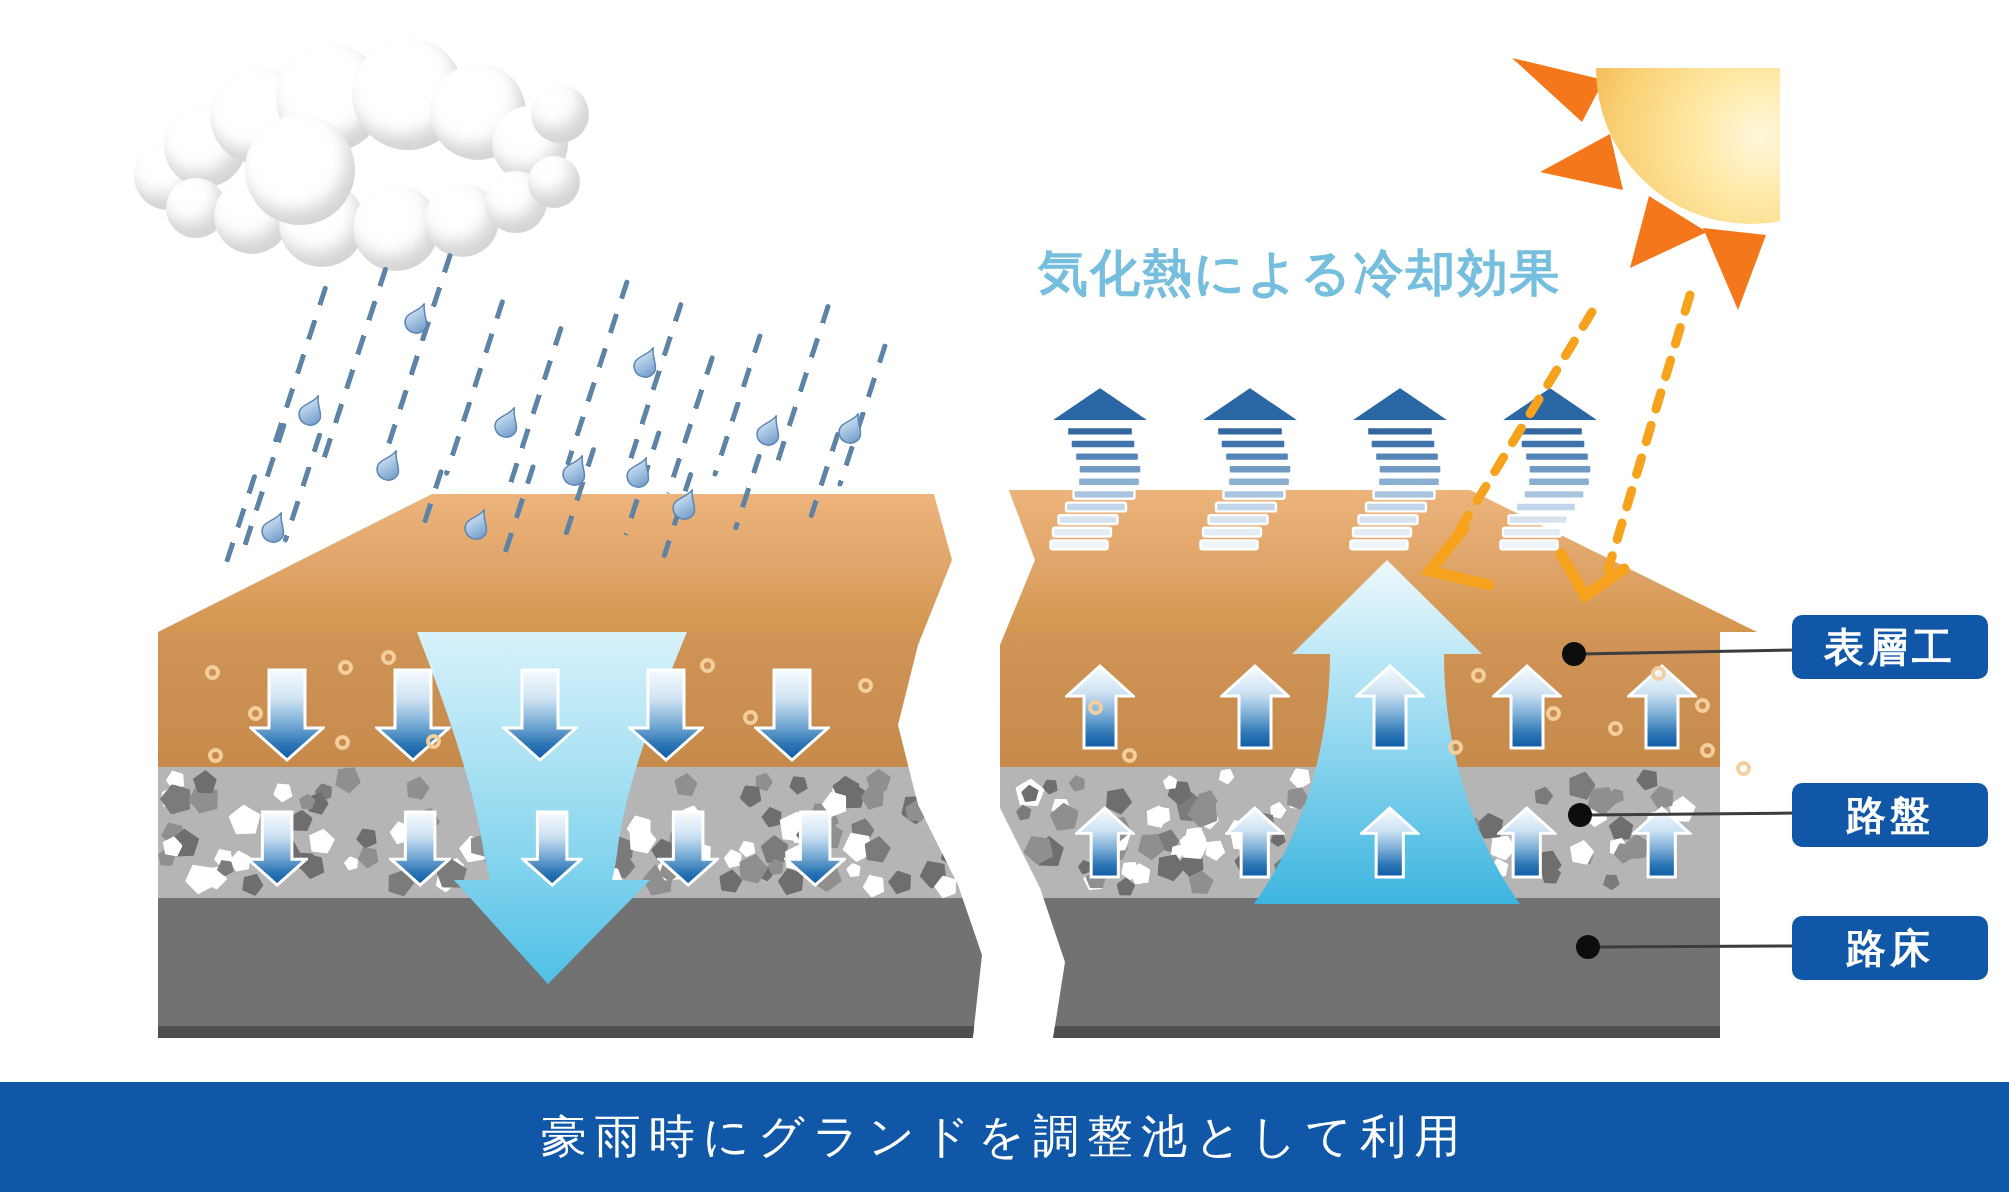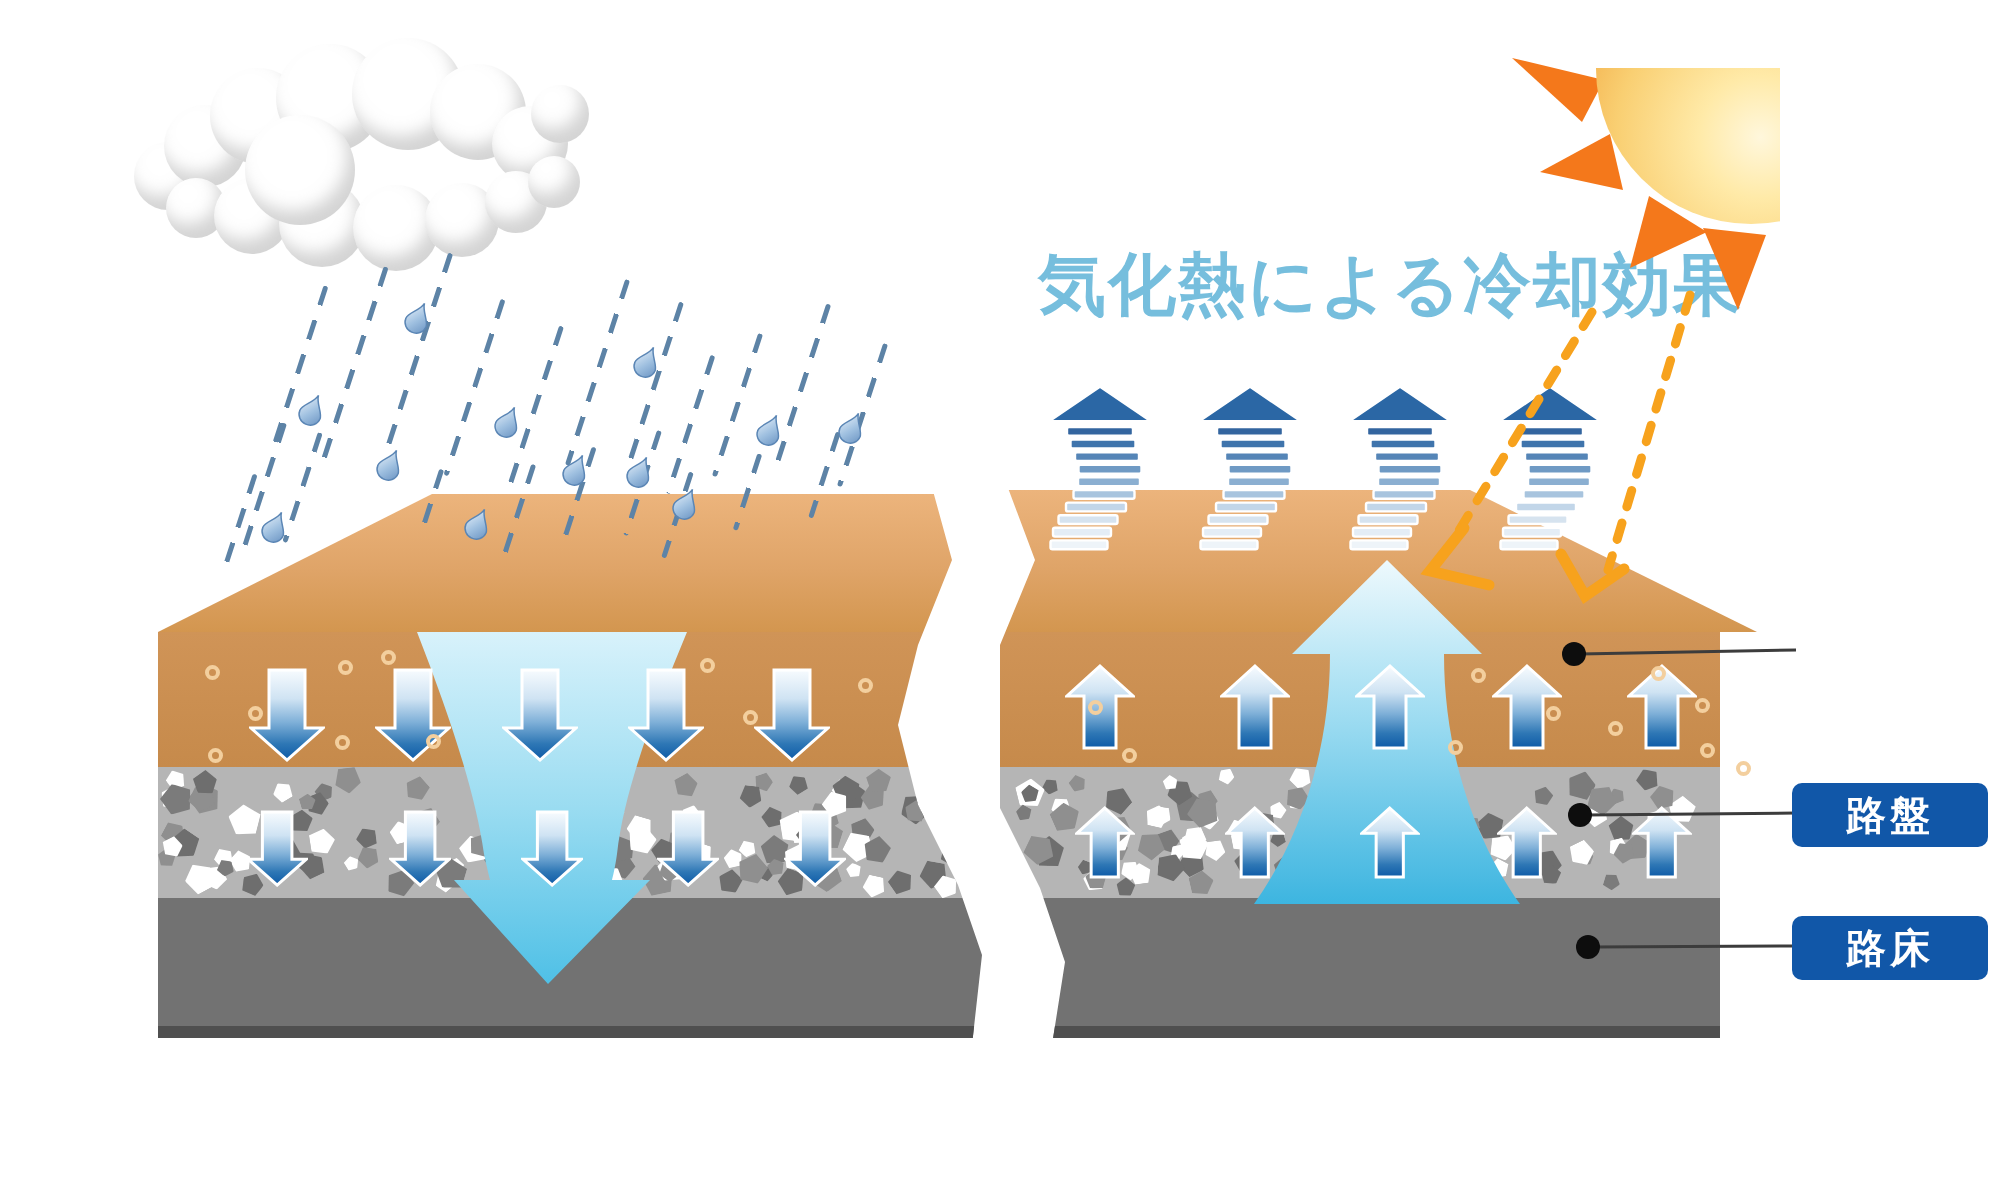--- a/index.html
+++ b/index.html
@@ -5,21 +5,21 @@
   html,body{margin:0;padding:0;background:#ffffff;}
   .stage{
     position:relative;width:2009px;height:1199px;overflow:hidden;background:#fff;
     font-family:"Liberation Sans","DejaVu Sans",sans-serif;
   }
   .abs{position:absolute;}
   
   .title{position:absolute;font-size:56px;font-weight:600;color:#1b1b1b;letter-spacing:10px;white-space:nowrap;}
   .title-left{left:448px;top:146px;}
   .title-right{left:1240px;top:142px;}
-  .subtitle{position:absolute;left:1038px;top:240px;font-size:68px;font-weight:800;color:var(--subtitle-blue,#76bedd);letter-spacing:2px;white-space:nowrap;}
+  .subtitle{position:absolute;left:1038px;top:240px;font-size:50px;font-weight:800;color:var(--subtitle-blue,#76bedd);letter-spacing:2px;white-space:nowrap;}
   
   .puff{position:absolute;background:#fff;border-radius:50%;
         box-shadow:inset -8px -14px 16px rgba(170,170,170,.5);}
   
   .block{position:absolute;top:480px;height:565px;}
   .layer{position:absolute;}
   .top-plane{background:linear-gradient(180deg,#ecb47c 0%,#dfa468 55%,#d3964f 100%);}
   .surface-layer{background:linear-gradient(180deg,#d09457 0%,#c68a4b 100%);overflow:hidden;}
   .gravel-layer{background:#b5b5b5;overflow:hidden;}
   .subgrade-layer{background:#727272;border-bottom:12px solid #4f4f4f;box-sizing:border-box;}
@@ -560,17 +560,21 @@
       <circle cx="1574" cy="654" r="12"></circle>
       <circle cx="1580" cy="815" r="12"></circle>
       <circle cx="1588" cy="947" r="12"></circle>
     </g>
   </svg>
 
   <div class="sun-clip">
     <div class="sun-disc"></div>
   </div>
 
+  <div class="layer-label" style="top:615px;">表層工</div>
   <div class="layer-label" style="top:783px;">路盤</div>
   <div class="layer-label" style="top:916px;">路床</div>
 
+  <div class="banner">
+    <span class="banner-text">豪雨時にグランドを調整池として利用</span>
+  </div>
 
 </div>
 
 </body></html>

